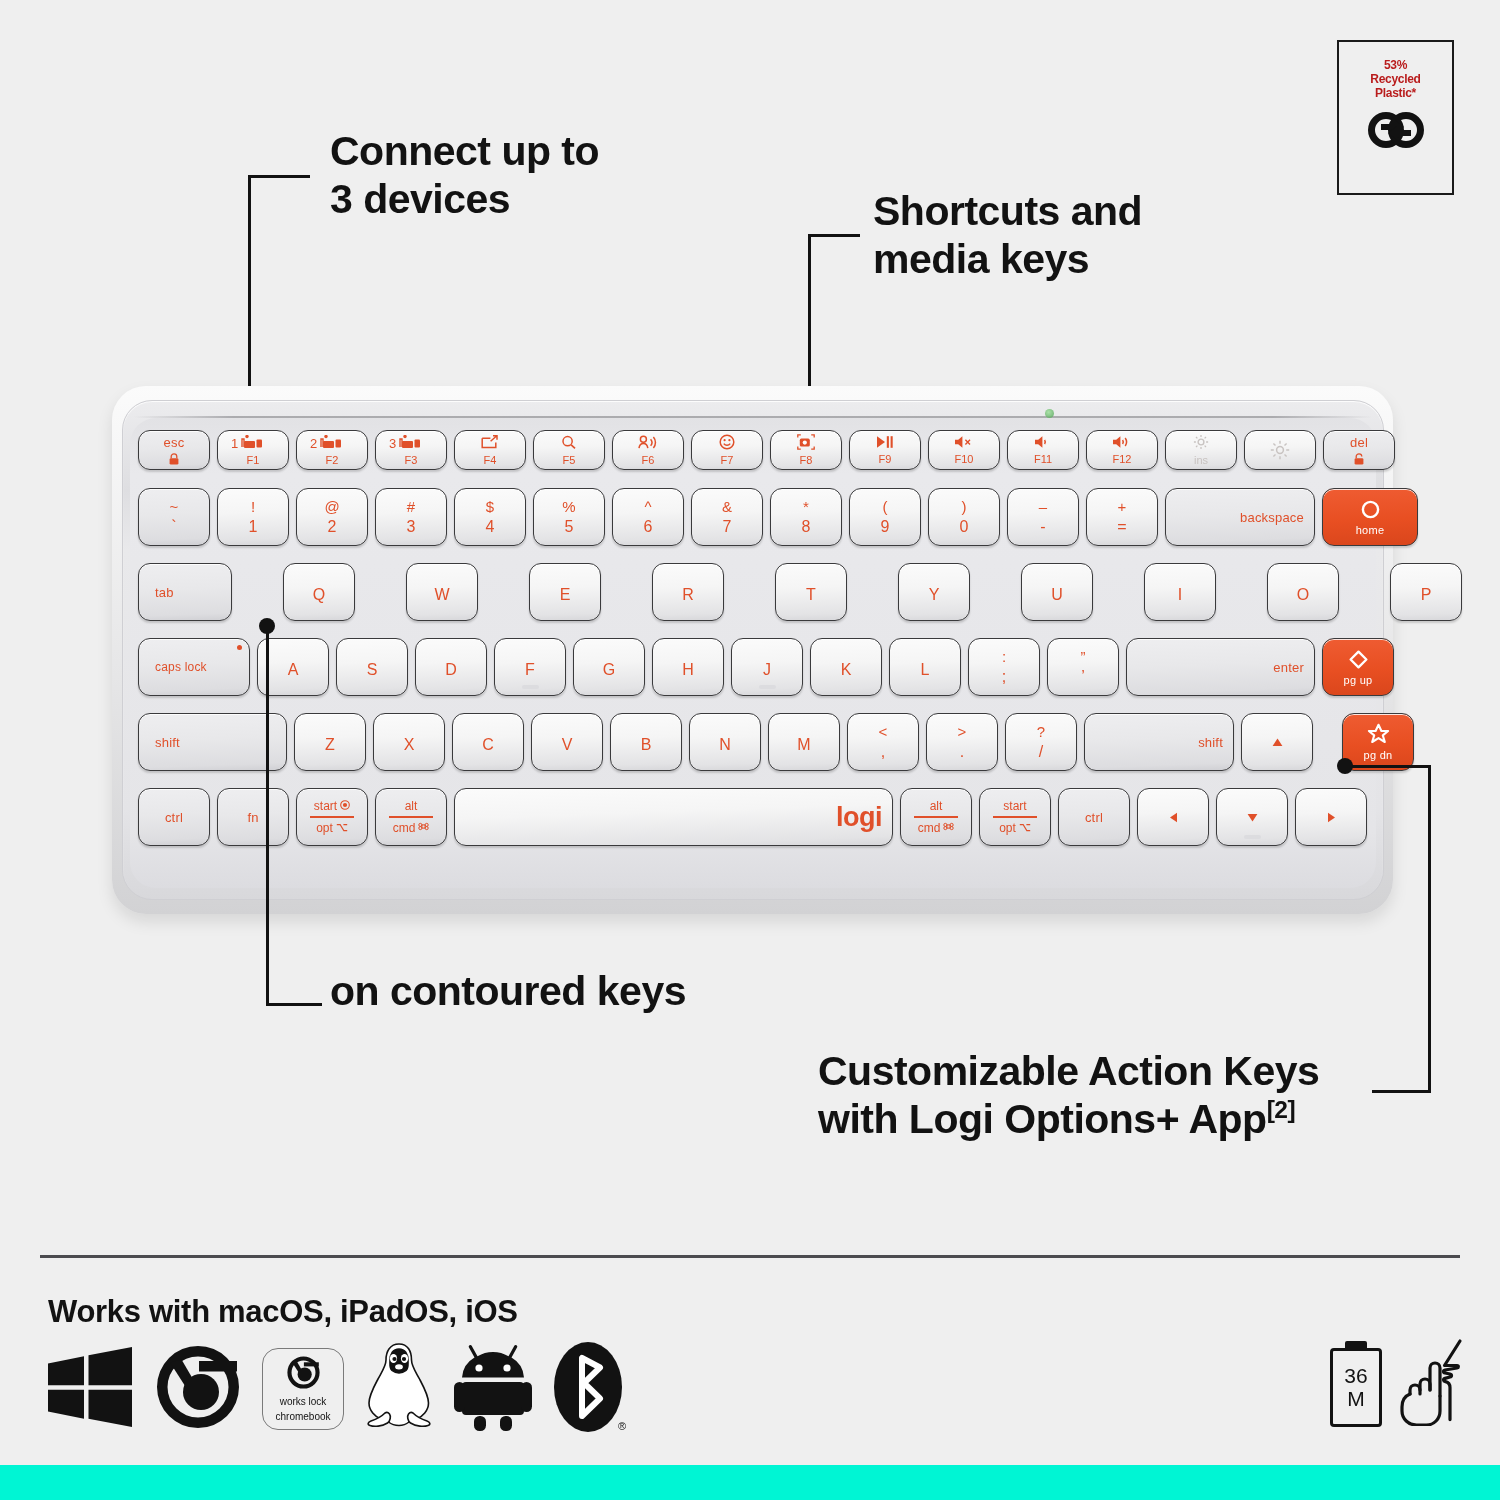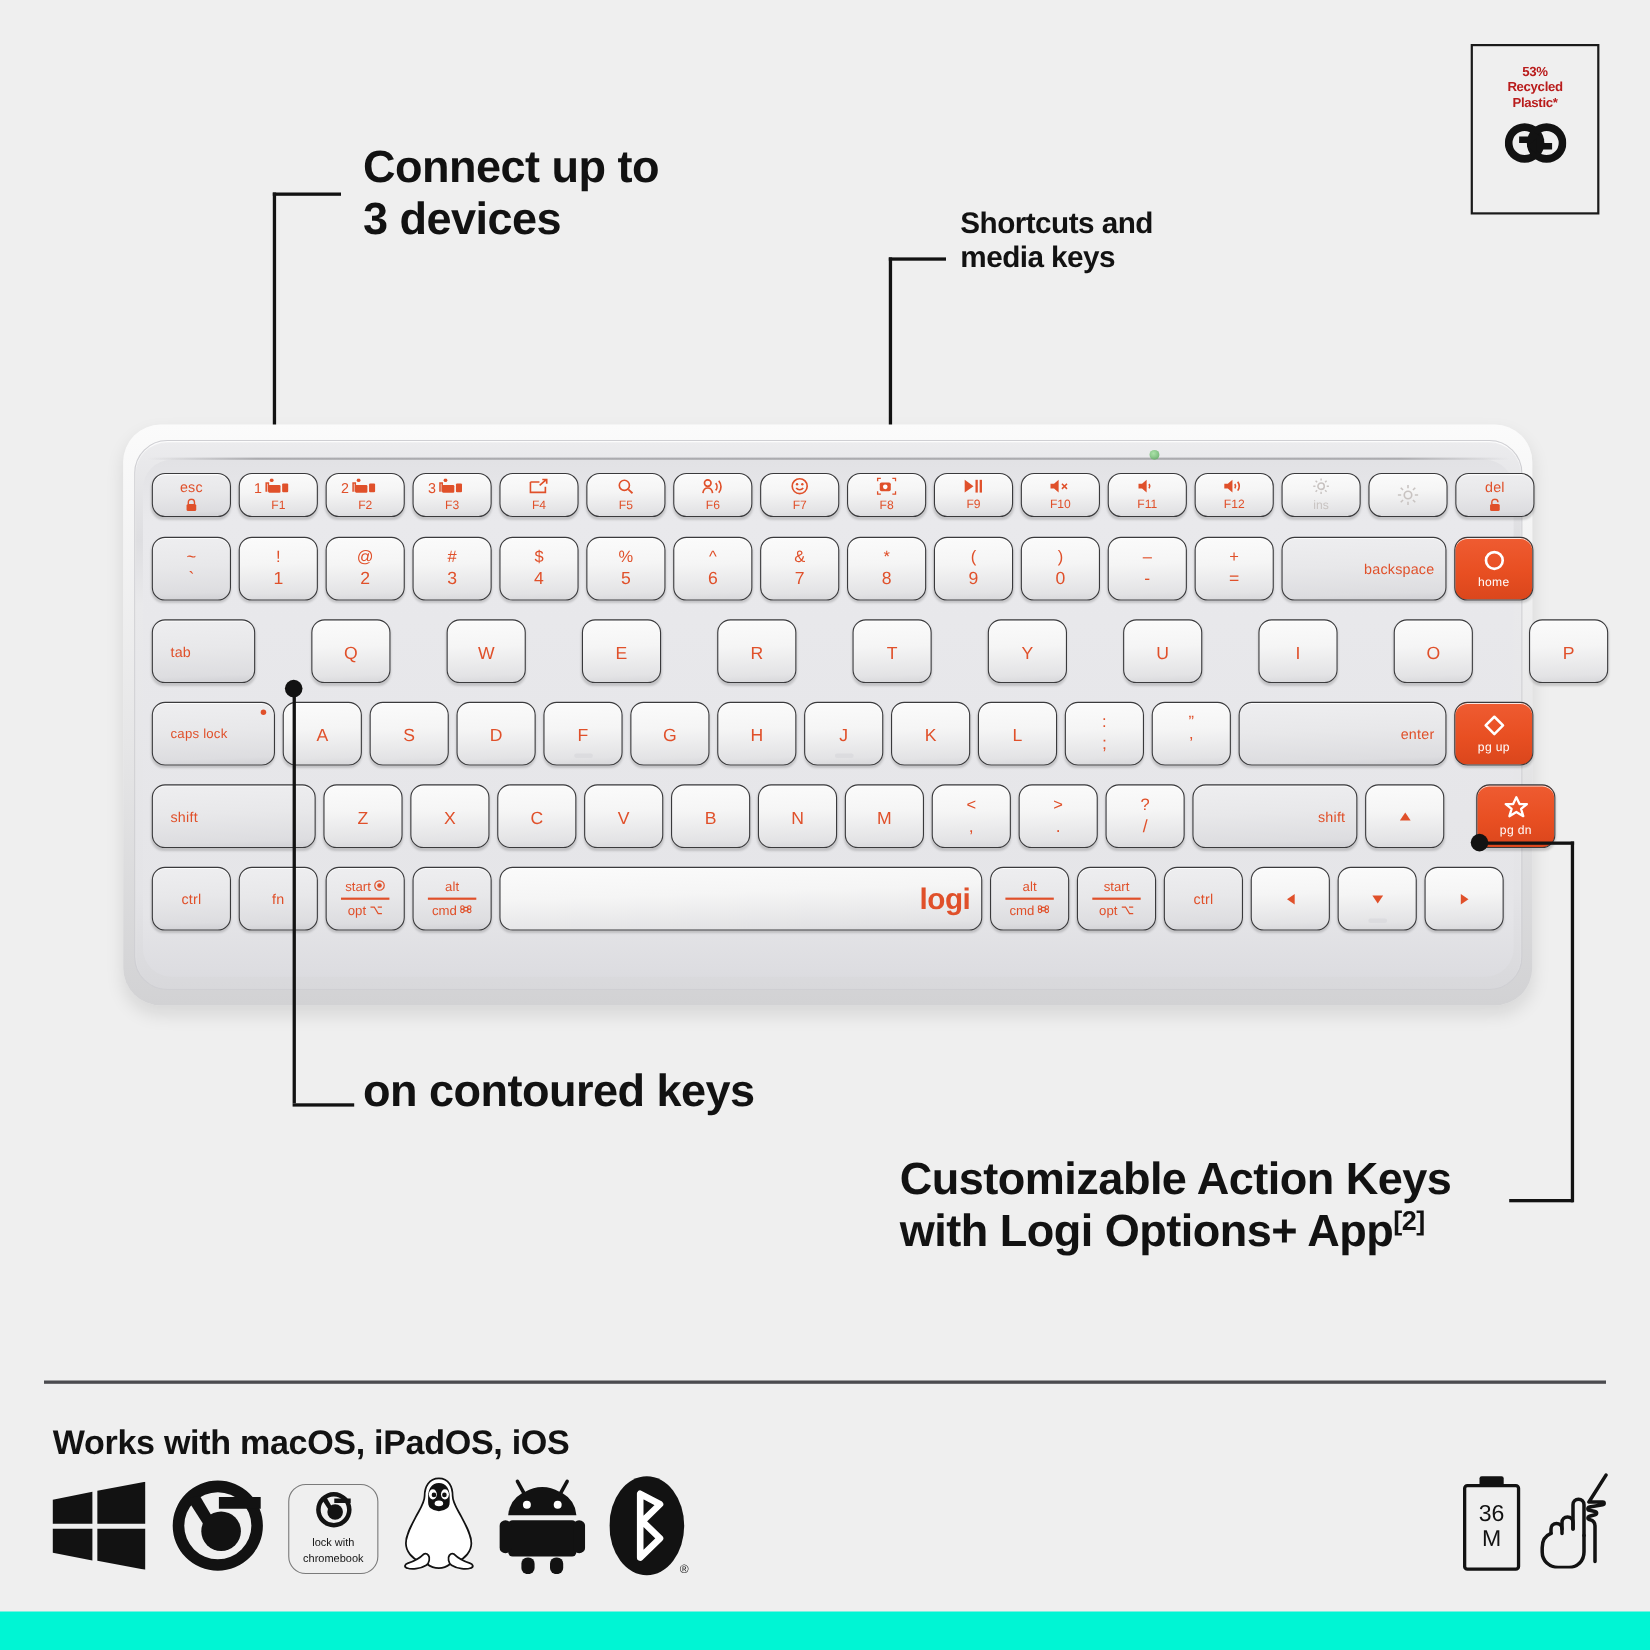--- a/index.html
+++ b/index.html
@@ -8,21 +8,21 @@
     background:#efefef;
     font-family:"Liberation Sans","DejaVu Sans",sans-serif;
     -webkit-font-smoothing:antialiased;
   }
   .stage{position:absolute;inset:0;}
 
   
   .callout{position:absolute;color:#121212;font-weight:700;letter-spacing:-0.5px;line-height:1.16;}
   .callout .ln{display:block;white-space:nowrap;}
   #callout-connect{left:330px;top:128px;font-size:41px;}
-  #callout-shortcuts{left:873px;top:188px;font-size:27px;}
+  #callout-shortcuts{left:873px;top:188px;font-size:41px;}
   #callout-comfy{left:330px;top:968px;font-size:41px;}
   #callout-action{left:818px;top:1048px;font-size:41px;}
   .sup{font-size:0.6em;vertical-align:super;font-weight:700;}
 
   .leader{position:absolute;background:transparent;}
   .leader .h{position:absolute;height:3px;background:#121212;}
   .leader .v{position:absolute;width:3px;background:#121212;}
   .dot{position:absolute;width:16px;height:16px;border-radius:50%;background:#121212;}
 
   
@@ -374,21 +374,21 @@
           <span class="top">–</span>
           <span class="bot">-</span>
         </div>
         <div class="key" style="width:72px;">
           <span class="top">+</span>
           <span class="bot">=</span>
         </div>
         <div class="key mod right-lab" style="width:150px;">
           <span class="wlab">backspace</span>
         </div>
-        <div class="key accent" style="width:72px;margin-right:3px;">
+        <div class="key accent" style="width:96px;margin-right:3px;">
           <span class="glyph">
             <svg width="21" height="21" viewBox="0 0 21 21">
                 <circle cx="10.5" cy="10.5" r="7.6" fill="none" stroke="#fff" stroke-width="2.4"></circle>
               </svg>
           </span>
           <span class="alab">home</span>
         </div>
       </div>
 
       <div class="krow row2" style="top:133px;gap:44px;">
@@ -707,21 +707,21 @@
       <span>
         <svg width="33" height="33" viewBox="0 0 84 84">
             <g fill="#121212">
           <path d="M42 1a41 41 0 1 0 0 82 41 41 0 0 0 0-82zm0 10.5a30.5 30.5 0 1 1 0 61 30.5 30.5 0 0 1 0-61z"></path>
           <path d="M14 17.5 31 44l8.5-5.5-14-24z"></path>
               <path d="M43 16h38v10.5H43z"></path>
               <circle cx="45" cy="47" r="18"></circle>
         </g>
           </svg>
       </span>
-      <span class="cbt">lock with</span>
+      <span class="cbt">works lock</span>
       <span class="cbt">chromebook</span>
     </span>
 
     <span>
       <svg width="66" height="92" viewBox="0 0 66 92">
           <g fill="#121212" stroke="#121212" stroke-width="1.6">
         <path d="M33 3c-9 0-13 7.5-13 16 0 6-4 11.5-8 19-4.5 8.5-9 16.5-9 24 0 7.5 6 14 12 16 3 1 5.5 1.5 7.5 3 2.5 2 6 3.5 10.5 3.5S40.5 83 43 81c2-1.5 4.5-2 7.5-3 6-2 12-8.5 12-16 0-7.5-4.5-15.5-9-24-4-7.5-8-13-8-19C45.5 10.5 42 3 33 3z" fill="#fff"></path>
         <path d="M33 8c-6 0-9 5-9 11.5 0 5.5-.5 8 2 10 2 1.6 4.5 2.5 7 2.5s5-.9 7-2.5c2.5-2 2-4.5 2-10C42 13 39 8 33 8z" fill="#121212"></path>
         <ellipse cx="27.5" cy="17.5" rx="3.6" ry="4.6" fill="#fff" stroke="none"></ellipse>
         <ellipse cx="38.5" cy="17.5" rx="3.6" ry="4.6" fill="#fff" stroke="none"></ellipse>

